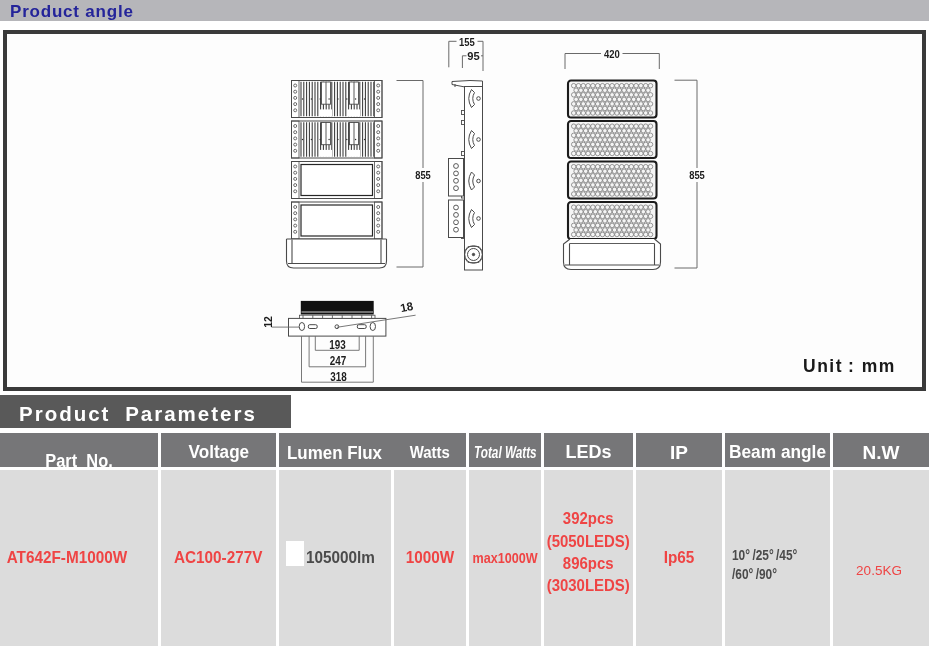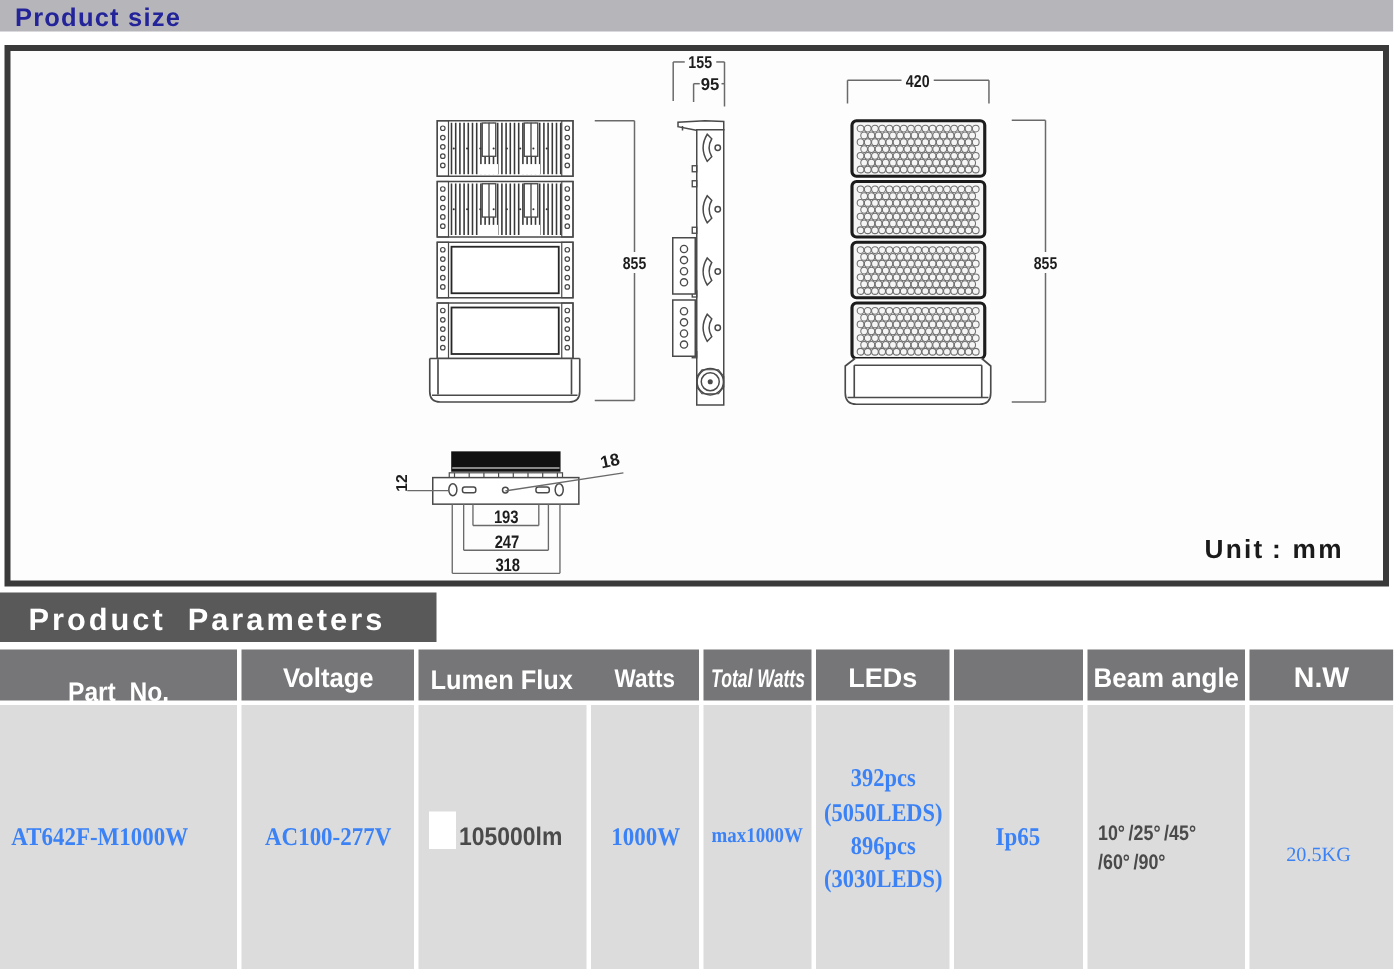--- a/index.html
+++ b/index.html
@@ -1,30 +1,30 @@
 <!DOCTYPE html>
 <html><head>
 <meta charset="utf-8">
 <style>
   html,body{margin:0;padding:0;background:#fff;}
   .page{position:relative;width:929px;height:649px;overflow:hidden;background:#fff;
         font-family:"Liberation Sans",sans-serif;}
   .abs{position:absolute;}
-  .cell{height:176px;display:flex;align-items:center;justify-content:center;font-size:17px;font-weight:bold;color:#3b82f6;text-align:center;font-family:Liberation Serif, serif;}
+  .cell{height:176px;display:flex;align-items:center;justify-content:center;font-size:17px;font-weight:bold;color:#ef4444;text-align:center;}
   .cell span{display:inline-block;white-space:nowrap;}
   .hc{display:flex;align-items:center;justify-content:center;color:#fff;font-weight:bold;padding-top:5px;box-sizing:border-box;}
   .hc span{display:inline-block;white-space:nowrap;}
 </style>
 </head>
 <body>
 <div class="page">
 
   <div class="abs" style="left:0;top:0;width:929px;height:21px;background:#b6b6ba;"></div>
 
-  <div class="abs" style="left:10px;top:2px;font-size:17px;font-weight:bold;color:#24249a;letter-spacing:0.8px;">Product size</div>
+  <div class="abs" style="left:10px;top:2px;font-size:17px;font-weight:bold;color:#24249a;letter-spacing:0.8px;">Product angle</div>
 
   <div class="abs" style="left:3px;top:30px;width:923px;height:361px;border:4px solid #3a3a3a;background:#fdfdfd;box-sizing:border-box;"></div>
 
   <div class="abs" style="left:803px;top:356px;font-size:17.5px;font-weight:bold;color:#1a1a1a;letter-spacing:1.5px;">Unit :&nbsp;mm</div>
 
   <svg class="abs" style="left:0;top:0;" width="929" height="649" viewBox="0 0 929 649">
     <defs>
         <g id="finmod">
           <rect x="0" y="0" width="90.5" height="37.0" fill="#fff" stroke="#4a4a4a" stroke-width="1"></rect>
           <path d="M9.5 1.3V35.7M12.3 1.3V35.7M15.1 1.3V35.7M17.9 1.3V35.7M20.7 1.3V35.7M23.5 1.3V35.7M26.3 1.3V35.7M29.1 1.3V35.7M31.9 1.3V35.7M34.7 1.3V35.7M37.5 1.3V35.7M40.3 1.3V35.7M43.1 1.3V35.7M45.9 1.3V35.7M48.7 1.3V35.7M51.5 1.3V35.7M54.3 1.3V35.7M57.1 1.3V35.7M59.9 1.3V35.7M62.7 1.3V35.7M65.5 1.3V35.7M68.3 1.3V35.7M71.1 1.3V35.7M73.9 1.3V35.7M76.7 1.3V35.7M79.5 1.3V35.7M82.3 1.3V35.7" stroke="#383838" stroke-width="1.05" fill="none"></path>
@@ -400,20 +400,23 @@
     </div>
   <div class="abs hc" style="left:394px;top:433px;width:72px;height:34px;font-size:17px;">
       <span style="transform:scaleX(0.88);">Watts</span>
     </div>
   <div class="abs hc" style="left:469px;top:433px;width:72px;height:34px;font-size:17px;font-style:italic;">
       <span style="transform:scaleX(0.69);">Total Watts</span>
     </div>
   <div class="abs hc" style="left:544px;top:433px;width:89px;height:34px;font-size:18px;border-radius:13px;">
       <span style="transform:scaleX(1.0);">LEDs</span>
     </div>
+  <div class="abs hc" style="left:636px;top:433px;width:86px;height:34px;font-size:19px;">
+      <span style="transform:scaleX(1.0);">IP</span>
+    </div>
   <div class="abs hc" style="left:725px;top:433px;width:105px;height:34px;font-size:18px;">
       <span style="transform:scaleX(0.96);">Beam&nbsp;angle</span>
     </div>
   <div class="abs hc" style="left:833px;top:433px;width:96px;height:34px;font-size:19px;">
       <span style="transform:scaleX(1.0);">N.W</span>
     </div>
 
   <div class="abs" style="left:0px;top:470px;width:158px;height:176px;background:#dcdcdc;"></div>
   <div class="abs" style="left:161px;top:470px;width:115px;height:176px;background:#dcdcdc;"></div>
   <div class="abs" style="left:279px;top:470px;width:112px;height:176px;background:#dcdcdc;"></div>

